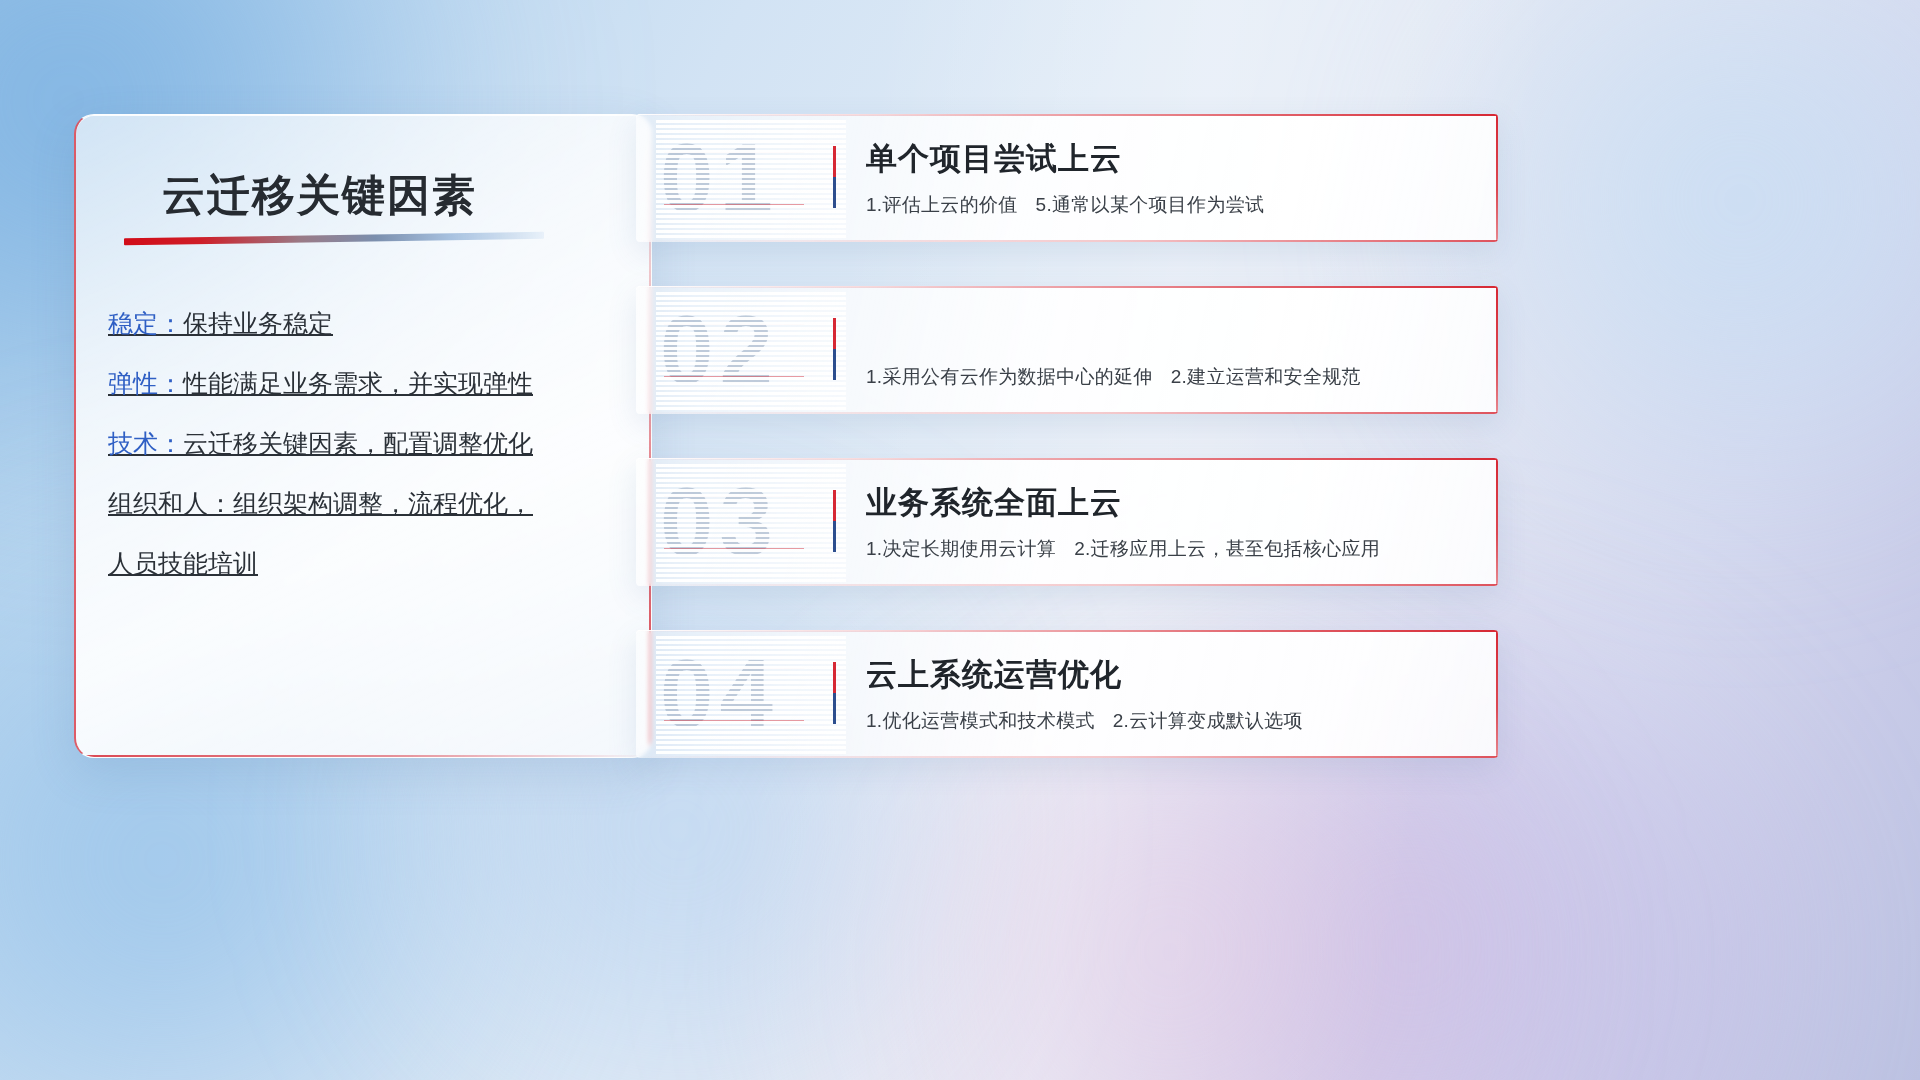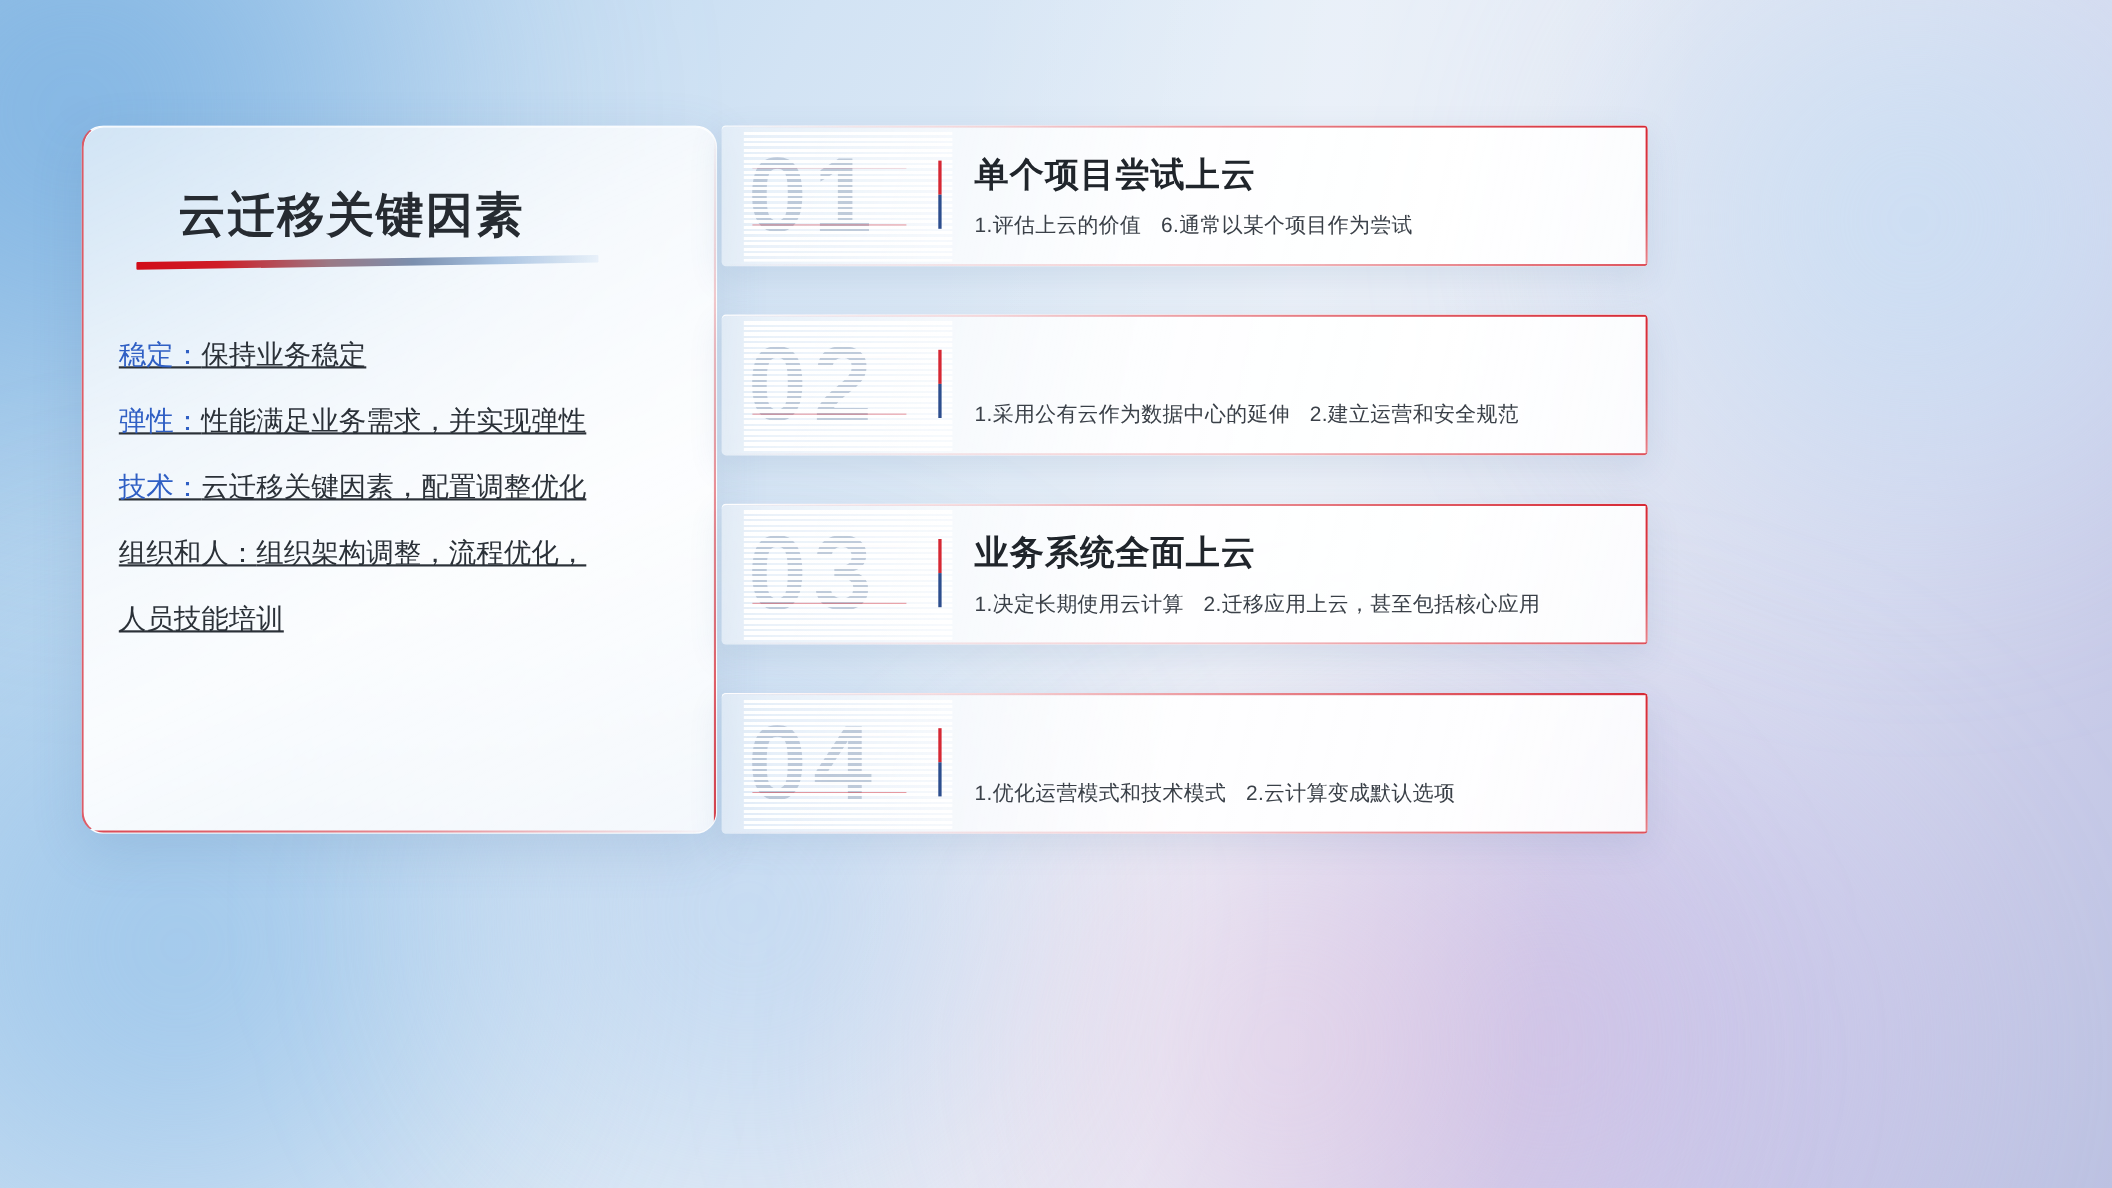--- a/index.html
+++ b/index.html
@@ -92,21 +92,20 @@
     border-radius:4px;
     background:linear-gradient(102deg,
         rgba(255,255,255,.42) 0%,
         rgba(255,255,255,.72) 22%,
         rgba(255,255,255,.93) 48%,
         rgba(255,255,255,.97) 78%,
         rgba(255,255,255,.88) 100%);
     box-shadow:0 10px 30px rgba(80,115,165,.13), inset 0 1px 0 rgba(255,255,255,.95);
     backdrop-filter:blur(2px);
     overflow:hidden;
-    margin-left:20px;
   }
   .card:last-child { margin-bottom:0; }
   .card::before {
     content:""; position:absolute; left:0; right:0; top:0; height:2px;
     background:linear-gradient(90deg, rgba(214,40,52,0) 0%, rgba(214,40,52,.18) 28%, rgba(214,40,52,.72) 72%, #d62834 100%);
   }
   .card::after {
     content:""; position:absolute; right:0; top:0; bottom:0; width:2px;
     background:linear-gradient(180deg, #d62834 0%, rgba(214,40,52,.85) 60%, rgba(214,40,52,.55) 100%);
   }
@@ -200,21 +199,21 @@
       <div class="num-redline" style="top:34px;"></div>
       <div class="num-redline" style="top:86px;"></div>
       <div class="num-stripes"></div>
     </div>
     <div class="accent-bar">
       <span class="accent-red"></span>
       <span class="accent-blue"></span>
     </div>
     <div class="card-title">单个项目尝试上云</div>
     <div class="card-sub">
-      <span>1.评估上云的价值</span><span class="gap"></span><span>6.通常以某个项目作为尝试</span>
+      <span>1.评估上云的价值</span><span class="gap"></span><span>5.通常以某个项目作为尝试</span>
     </div>
     <div class="card-bottom"></div>
   </div>
 
   <div class="card">
     <div class="card-num-wrap">
       <div class="num-glyph">02</div>
       <div class="num-redline" style="top:34px;"></div>
       <div class="num-redline" style="top:86px;"></div>
       <div class="num-stripes"></div>
@@ -251,19 +250,20 @@
     <div class="card-num-wrap">
       <div class="num-glyph">04</div>
       <div class="num-redline" style="top:34px;"></div>
       <div class="num-redline" style="top:86px;"></div>
       <div class="num-stripes"></div>
     </div>
     <div class="accent-bar">
       <span class="accent-red"></span>
       <span class="accent-blue"></span>
     </div>
+    <div class="card-title">云上系统运营优化</div>
     <div class="card-sub">
       <span>1.优化运营模式和技术模式</span><span class="gap"></span><span>2.云计算变成默认选项</span>
     </div>
     <div class="card-bottom"></div>
   </div>
 
 </div>
 
 </body></html>

